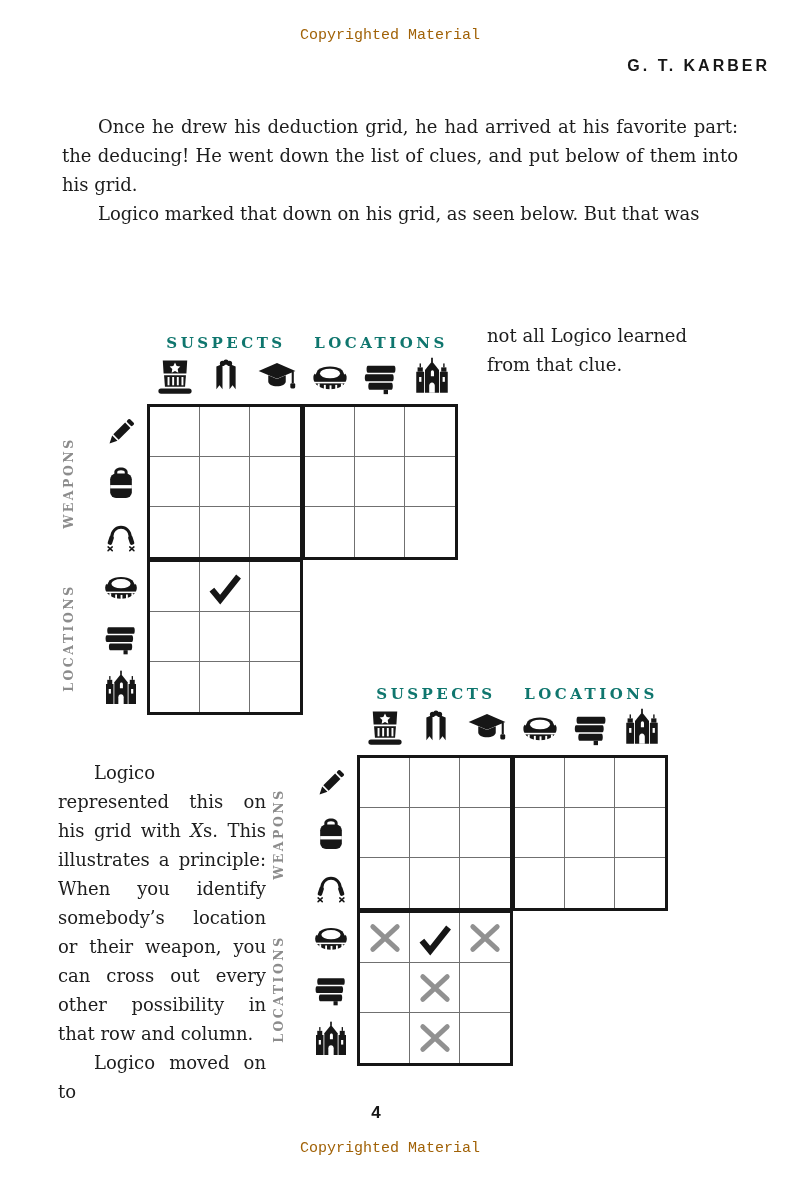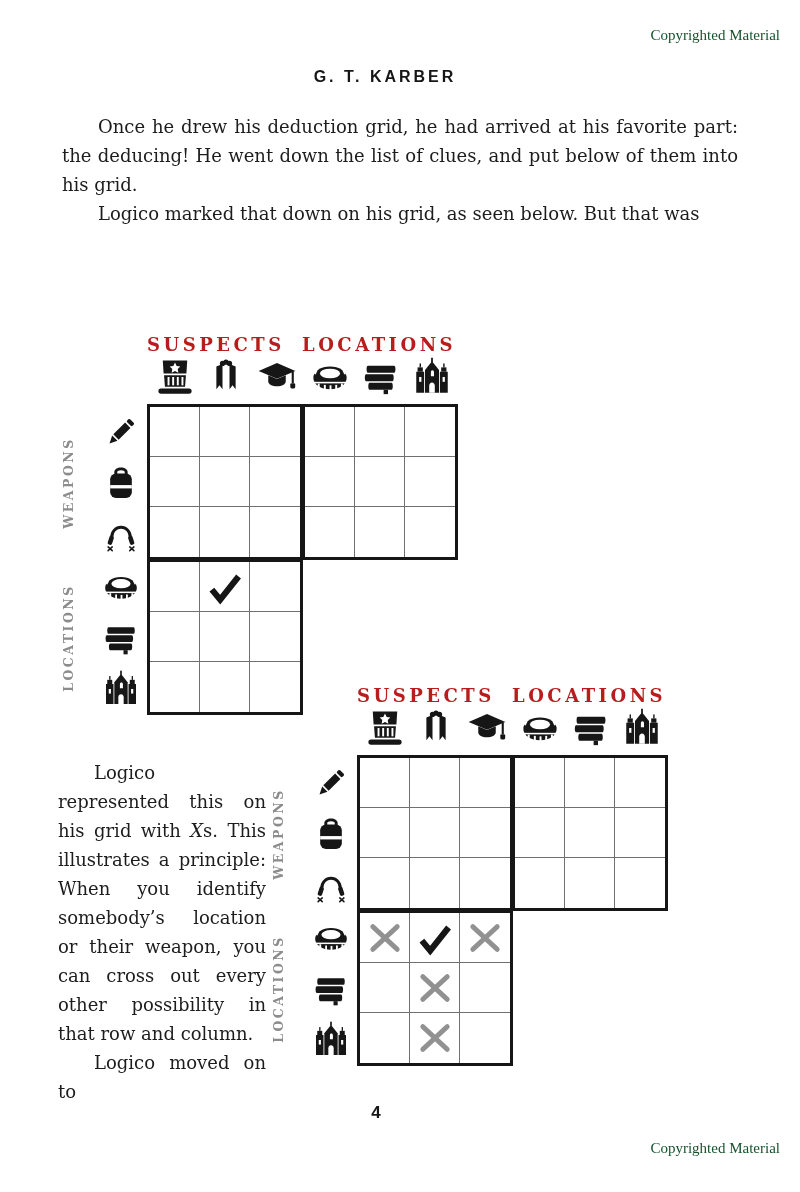--- a/index.html
+++ b/index.html
@@ -1,21 +1,21 @@
 <!DOCTYPE html>
 <html><head>
 <meta charset="utf-8">
 <style>
   html,body{margin:0;padding:0;}
   body{width:800px;height:1192px;background:#ffffff;position:relative;overflow:hidden;
        font-family:"DejaVu Serif",serif;color:#1d1d1d;}
   
-  .copyline{position:absolute;left:0;width:780px;text-align:right;
-            font-family:Liberation Serif, serif;font-size:15px;color:#14532d;}
-  .author{position:absolute;left:0;width:770px;top:68px;text-align:center;
+  .copyline{position:absolute;left:0;width:780px;text-align:center;
+            font-family:Liberation Mono, monospace;font-size:15px;color:#a16207;}
+  .author{position:absolute;left:0;width:770px;top:57px;text-align:right;
           font-family:"Liberation Sans",sans-serif;font-size:16px;font-weight:800;
           letter-spacing:3px;color:#161616;}
   .pagenum{position:absolute;left:0;width:752px;top:1103px;text-align:center;
            font-family:"Liberation Sans",sans-serif;font-size:17px;font-weight:800;color:#161616;}
   
   .maintext{position:absolute;left:62px;top:112px;width:676px;
             font-size:18px;line-height:29px;text-align:justify;}
   .maintext p{margin:0;text-indent:36px;}
   .col{position:absolute;font-size:18px;line-height:29px;text-align:justify;}
   .col p{margin:0;text-indent:36px;}
@@ -24,22 +24,22 @@
   .left-col{left:58px;top:718px;width:208px;margin-top:40px;}
   b{font-weight:700;}
   
   .grid{position:absolute;}
   .blk{position:absolute;border:3px solid #161616;display:grid;
        grid-template-columns:repeat(3,50px);grid-template-rows:repeat(3,50px);background:#fff;}
   .cell{border-right:1px solid #707070;border-bottom:1px solid #707070;
         display:flex;align-items:center;justify-content:center;}
   .cell:nth-child(3n){border-right:none;}
   .cell:nth-child(n+7){border-bottom:none;}
-  .glabel{position:absolute;top:-70px;height:16px;
-          font-size:18px;font-weight:700;letter-spacing:3.5px;color:#b91c1c;}
+  .glabel{position:absolute;top:-70px;height:16px;text-align:center;
+          font-size:15px;font-weight:700;letter-spacing:3.5px;color:#0f766e;}
   .vlabel{position:absolute;width:150px;height:18px;line-height:18px;text-align:center;
           transform:rotate(-90deg);transform-origin:center;
           font-size:12.5px;font-weight:700;letter-spacing:2.5px;color:#8c8c8c;}
   .cicon{position:absolute;top:-48px;width:42px;height:42px;}
   .cicon svg{width:42px;height:42px;}
   .ricon{position:absolute;left:-46px;width:40px;height:40px;}
   .ricon svg{width:40px;height:40px;}
   .mark svg{width:42px;height:42px;display:block;}
   .mark.check{color:#161616;}
   .mark.xmark{color:#919191;}
@@ -143,20 +143,21 @@
 
 <div class="copyline" style="top:27px">Copyrighted Material</div>
 <div class="author">G. T. KARBER</div>
 
 <div class="maintext">
   <p>Once he drew his deduction grid, he had arrived at his favorite part: the deducing! He went down the list of clues, and put below of them into his grid.</p>
   <p>Logico marked that down on his grid, as seen below. But that was</p>
 </div>
 
 <div class="col right-col">
+  <p class="noindent">not all Logico learned from that clue.</p>
 </div>
 
 <div class="col left-col">
   <p><span>Logico represented this on his grid with </span><i>X</i><span>s. This illustrates a principle: When you identify somebody’s location or their weapon, you can cross out every other possibility in that row and column.</span></p>
   <p>Logico moved on to</p>
 </div>
 
 <div class="grid" style="left:147px;top:404px">
   <div class="glabel" style="left:0;width:158px">SUSPECTS</div>
   <div class="glabel" style="left:155px;width:158px">LOCATIONS</div>

